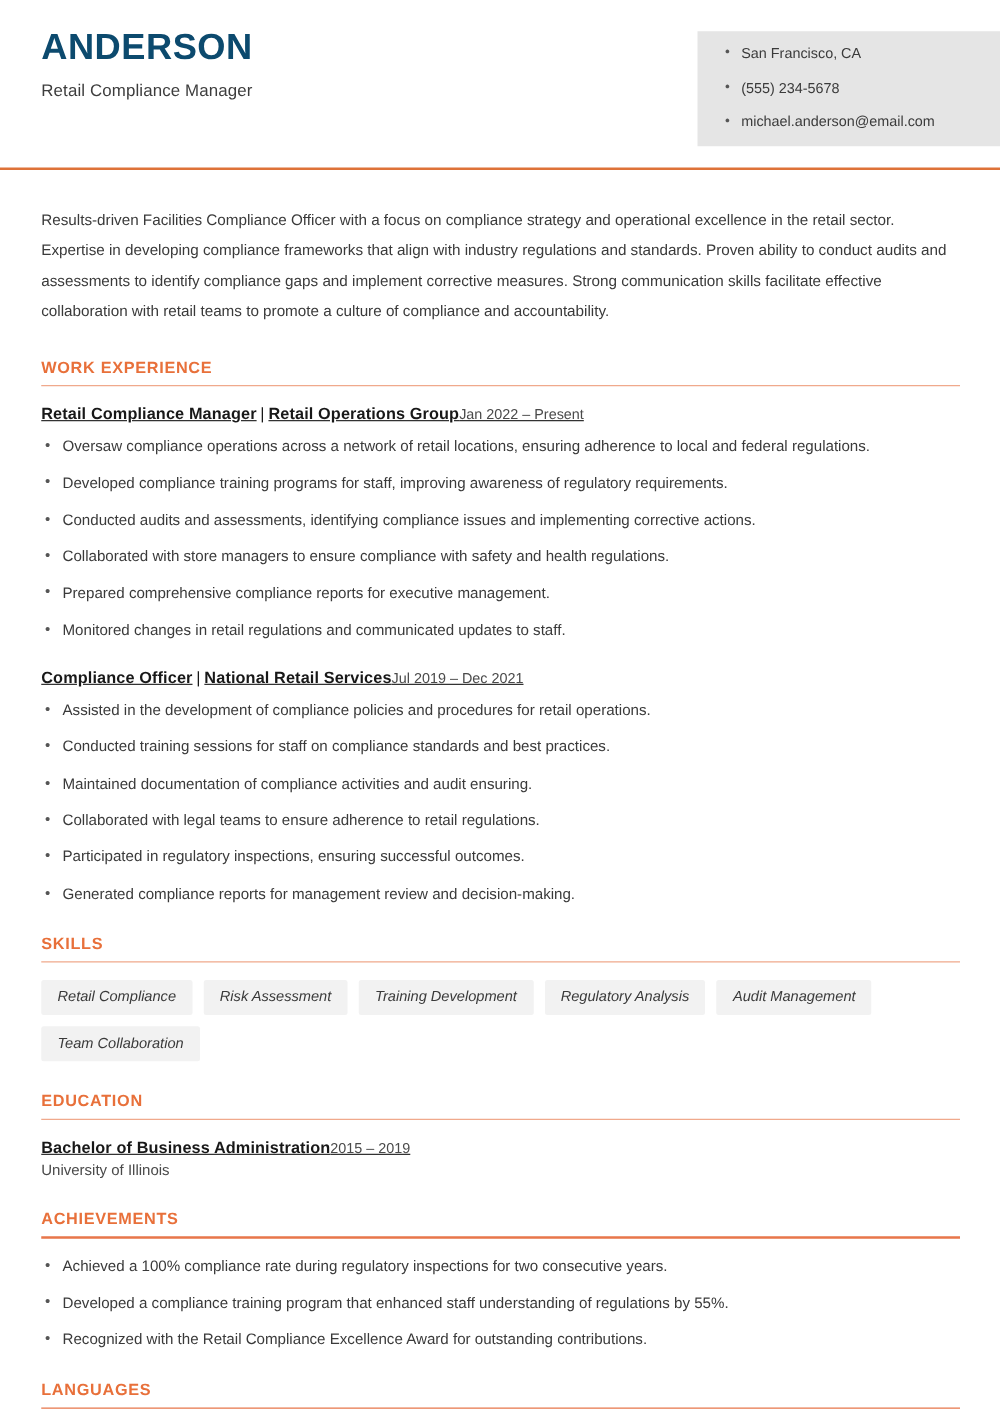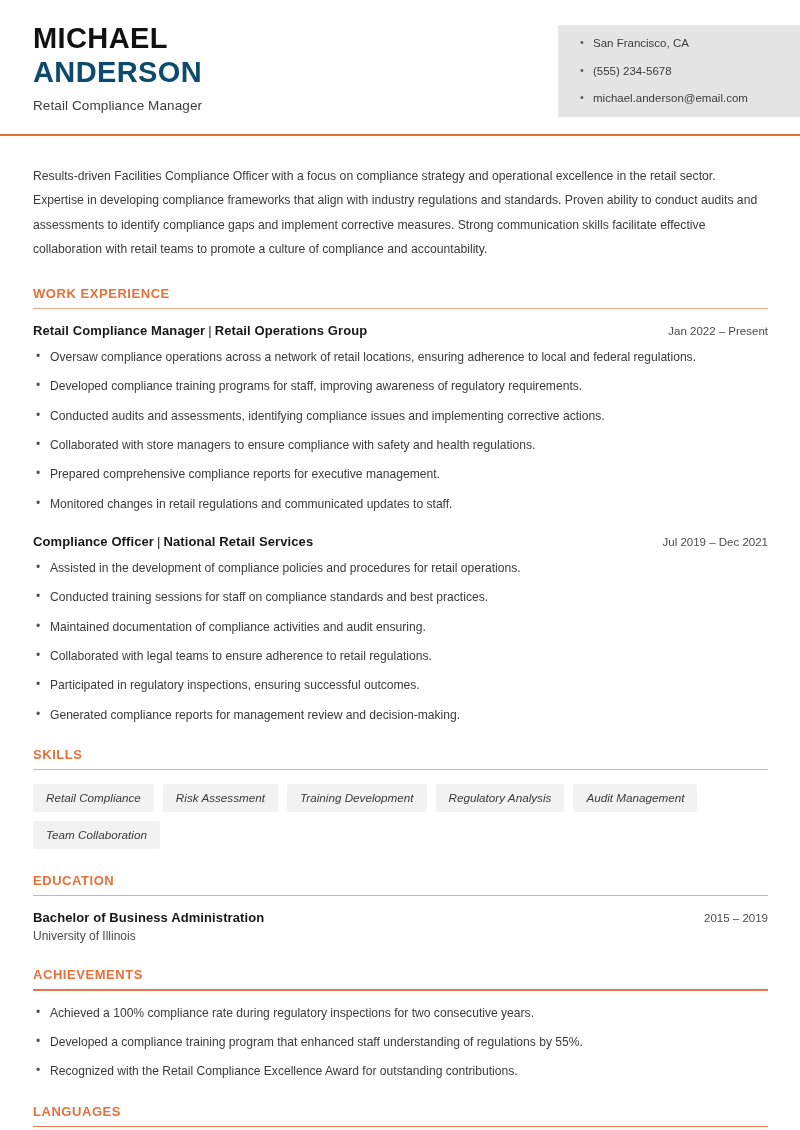--- a/index.html
+++ b/index.html
@@ -133,23 +133,23 @@
     margin-bottom: 14px;
   }
   .section-rule.strong { background: #E8764A; }
 
   
   .entry { margin-bottom: 4px; }
   .entry + .entry { margin-top: 22px; }
 
   .entry-head {
     display: flex;
-    justify-content: space-between;
     align-items: baseline;
     width: 735px;
+    text-decoration: underline;
   }
   .entry-heading {
     font-size: 13px;
     font-weight: bold;
     color: #181818;
     letter-spacing: 0.1px;
   }
   .entry-sep {
     color: #181818;
     font-weight: normal;
@@ -211,21 +211,20 @@
 </style>
 </head>
 <body>
 
 <div class="page">
 
   <div class="header">
     <div class="header-inner">
 
       <div class="identity">
-        <div class="name-line name-first">MICHAEL</div>
         <div class="name-line name-last">ANDERSON</div>
         <div class="job-title">Retail Compliance Manager</div>
       </div>
 
       <div class="contact-box">
         <ul class="contact-list">
           <li>San Francisco, CA</li>
           <li>(555) 234-5678</li>
           <li>michael.anderson@email.com</li>
         </ul>

